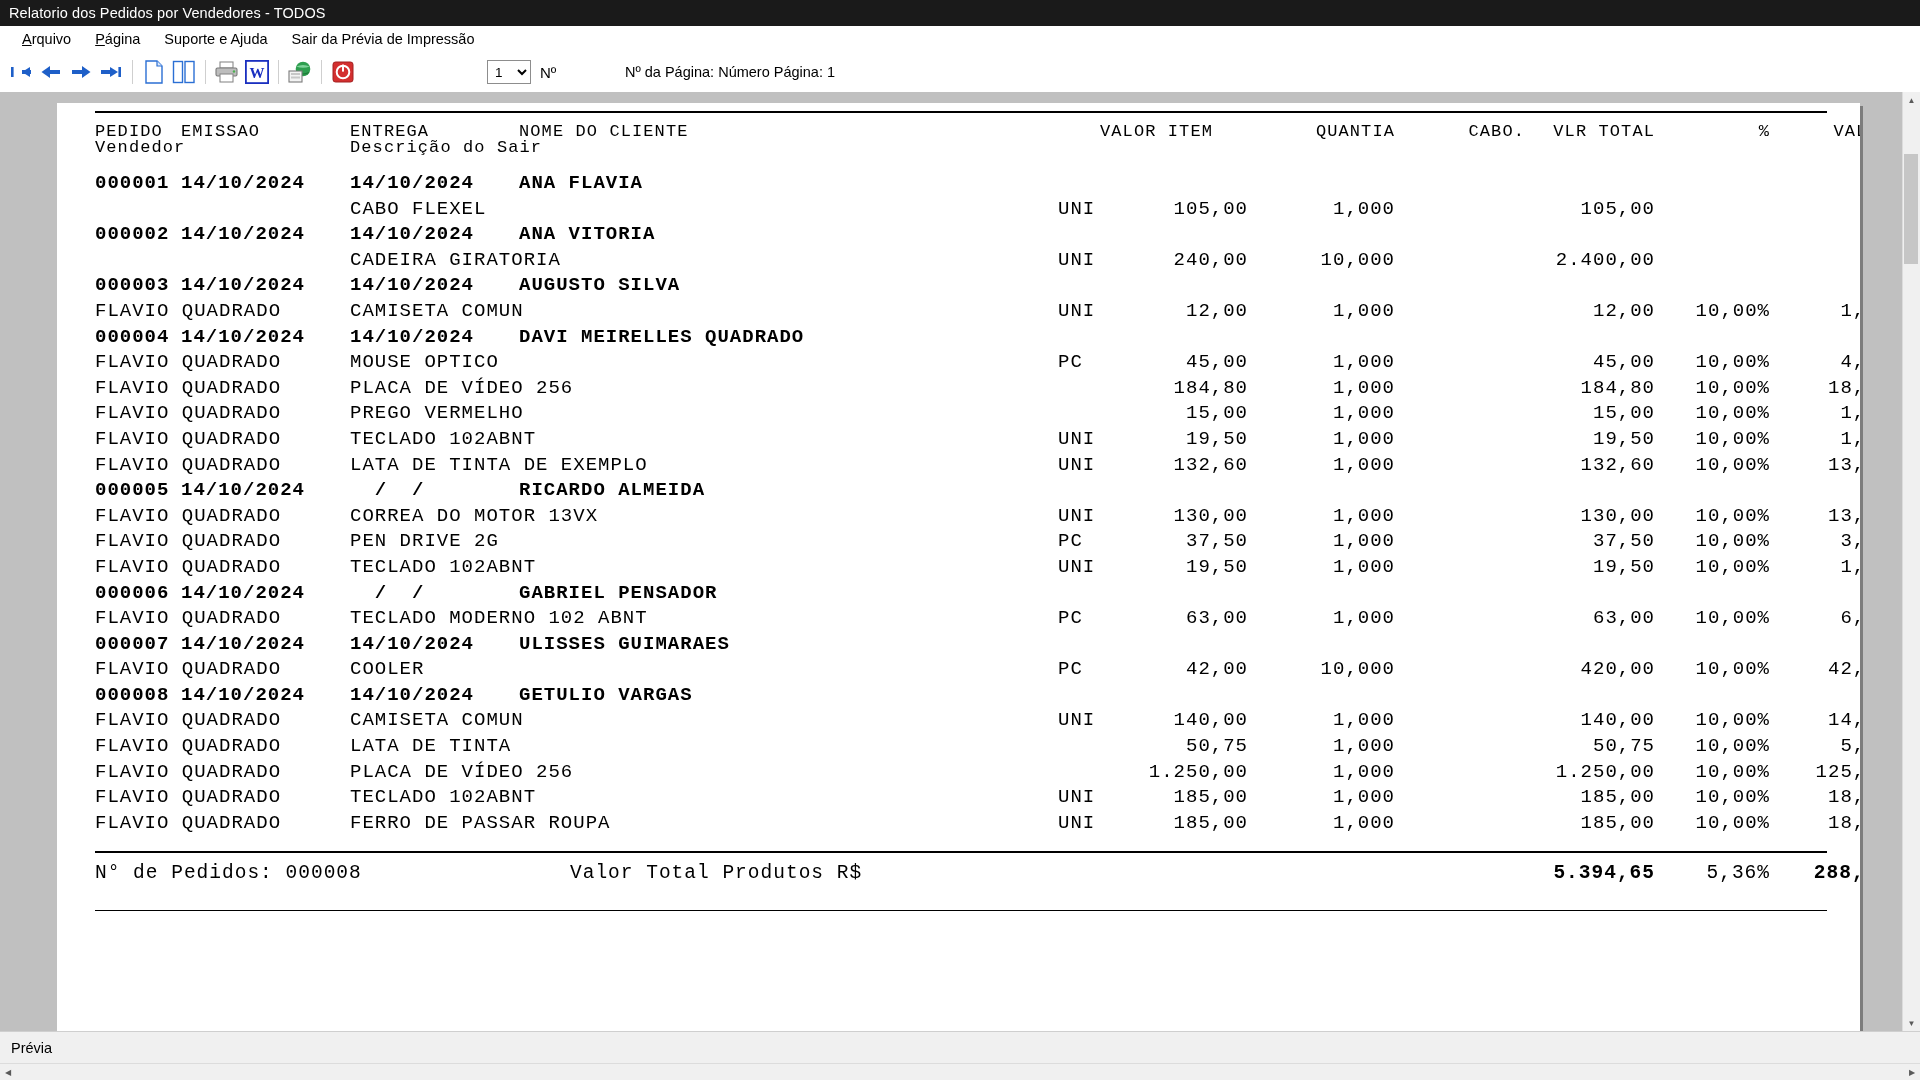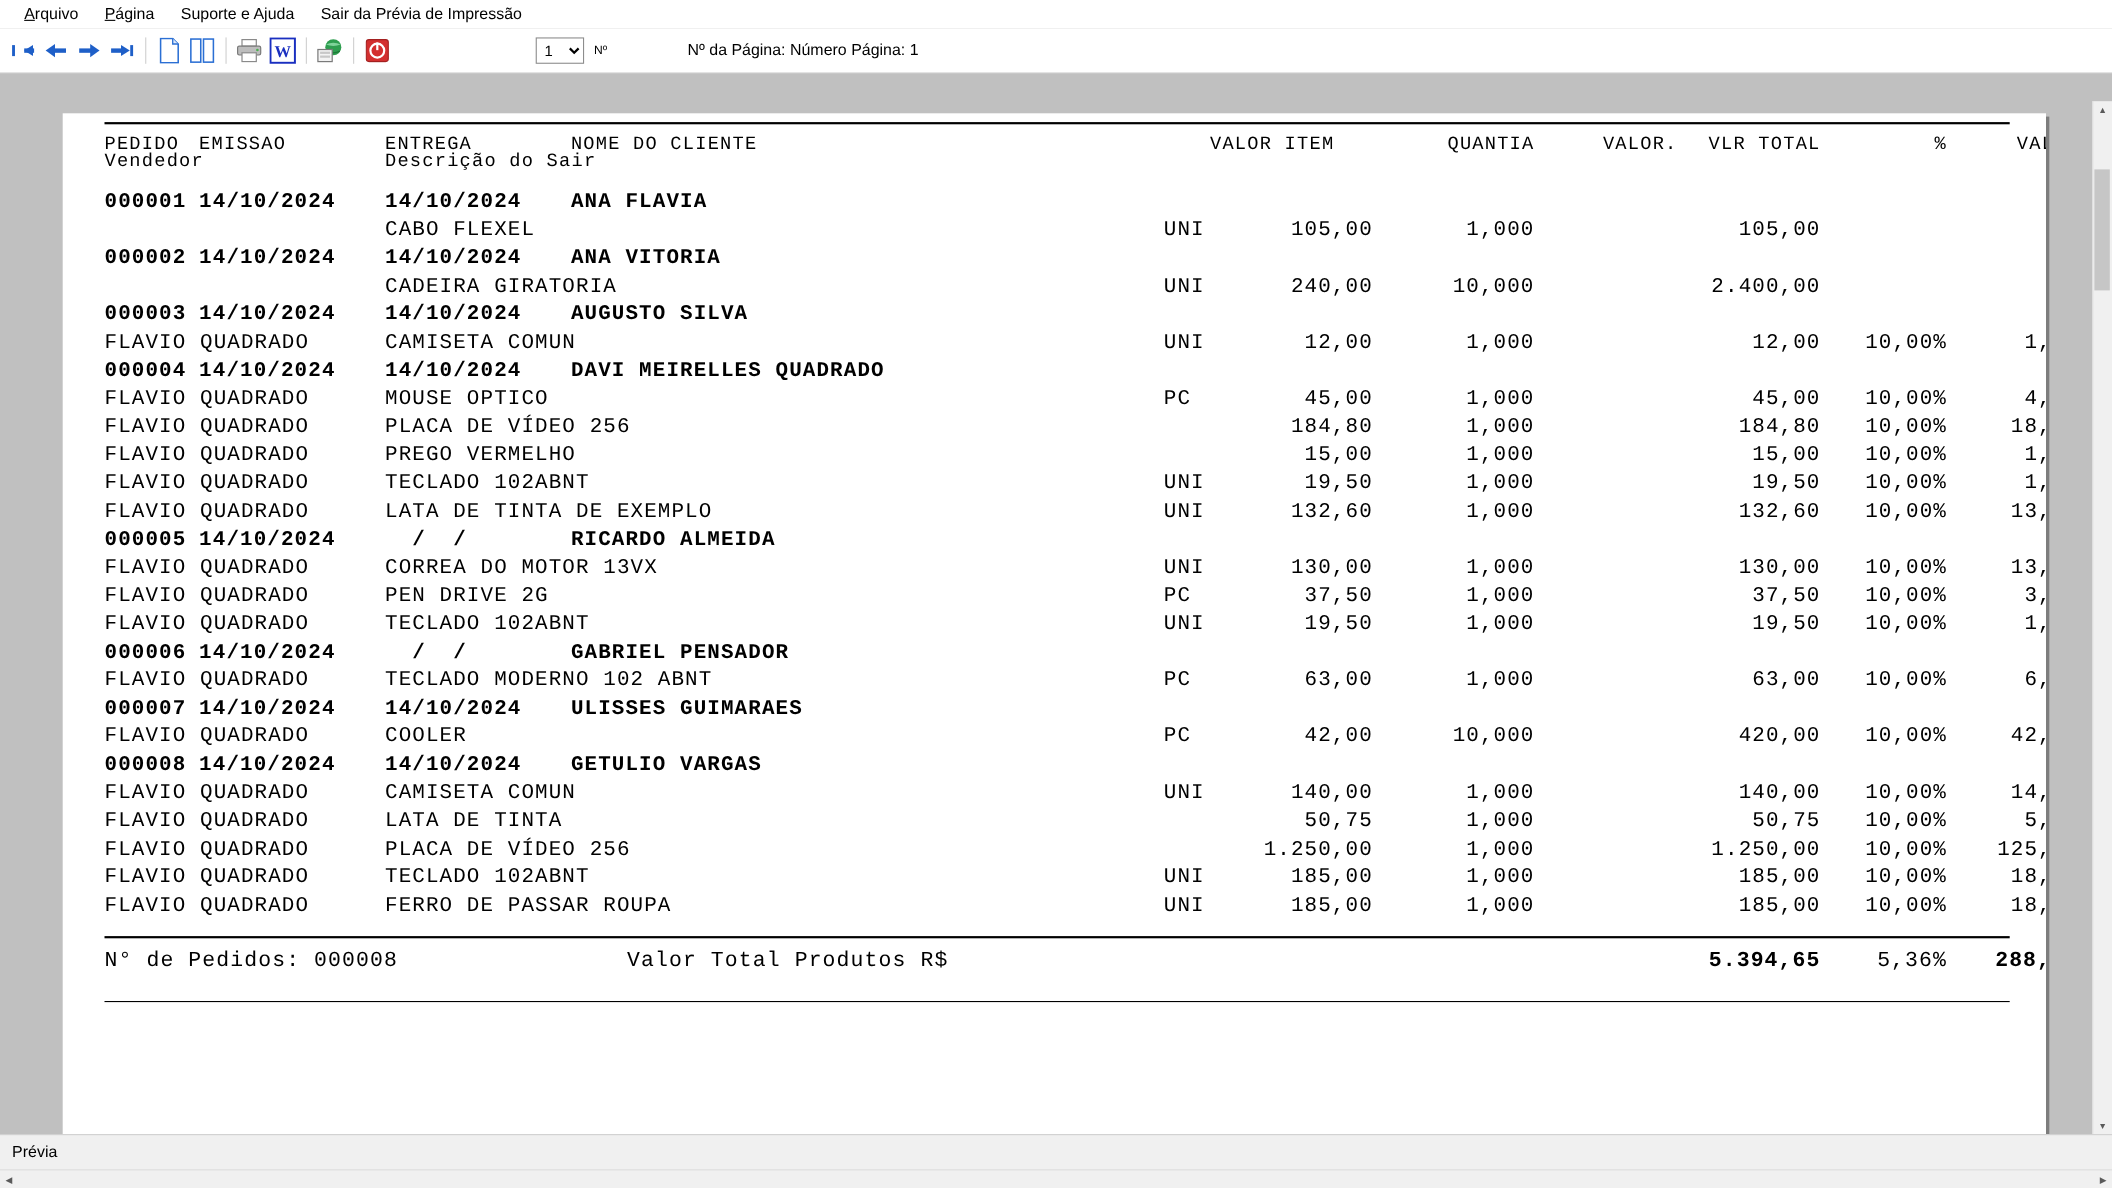--- a/index.html
+++ b/index.html
@@ -79,21 +79,21 @@
   }
   select.page-select {
     width: 44px;
     height: 24px;
     font-size: 13.5px;
     font-family: "Liberation Sans", sans-serif;
     border: 1px solid #8d8d8d;
     background: #ffffff;
     padding-left: 3px;
   }
-  .lbl-no { font-size: 11px; color: #000; text-align: center; }
+  .lbl-no { font-size: 15px; color: #000; text-align: center; }
   .pg-info {
     position: absolute;
     left: 625px;
     font-size: 14.5px;
     color: #000;
   }
 
   
   .preview-area {
     position: absolute;
@@ -240,20 +240,23 @@
     font-size: 14.5px;
     color: #000;
     font-family: "Liberation Sans", sans-serif;
   }
 </style>
 </head>
 <body>
 
 <div id="app">
 
+  <div class="titlebar">
+    <span>Relatorio dos Pedidos por Vendedores - TODOS</span>
+  </div>
 
   <div class="menubar">
     <div class="menu-item"><u>A</u><span>rquivo</span></div>
     <div class="menu-item"><u>P</u><span>ágina</span></div>
     <div class="menu-item"><span>Suporte e Ajuda</span></div>
     <div class="menu-item"><span>Sair da Prévia de Impressão</span></div>
   </div>
 
   <div class="toolbar">
 
@@ -355,21 +358,21 @@
 
         <div class="rule"></div>
 
         <div class="colhead">
           <span class="c-pedido">PEDIDO</span>
           <span class="c-emissao">EMISSAO</span>
           <span class="c-entrega">ENTREGA</span>
           <span class="c-cliente">NOME DO CLIENTE</span>
           <span style="left:1005px;width:148px;text-align:left;">VALOR ITEM</span>
           <span style="left:1160px;width:140px;text-align:right;">QUANTIA</span>
-          <span style="left:1310px;width:120px;text-align:right;">VALOR.</span>
+          <span style="left:1310px;width:120px;text-align:right;">CABO.</span>
           <span style="left:1400px;width:160px;text-align:right;">VLR TOTAL</span>
           <span style="left:1565px;width:110px;text-align:right;">%</span>
           <span style="left:1680px;width:115px;text-align:right;">VALOR</span>
 
           <span class="c-vend" style="top:25px;text-align:center;">Vendedor</span>
           <span class="c-desc" style="top:25px;">Descrição do Sair</span>
         </div>
 
         <div class="rows" id="rows">
             <div class="row order"><span class="c-pedido">000001</span><span class="c-emissao">14/10/2024</span><span class="c-entrega">14/10/2024</span><span class="c-cliente">ANA FLAVIA</span></div>

